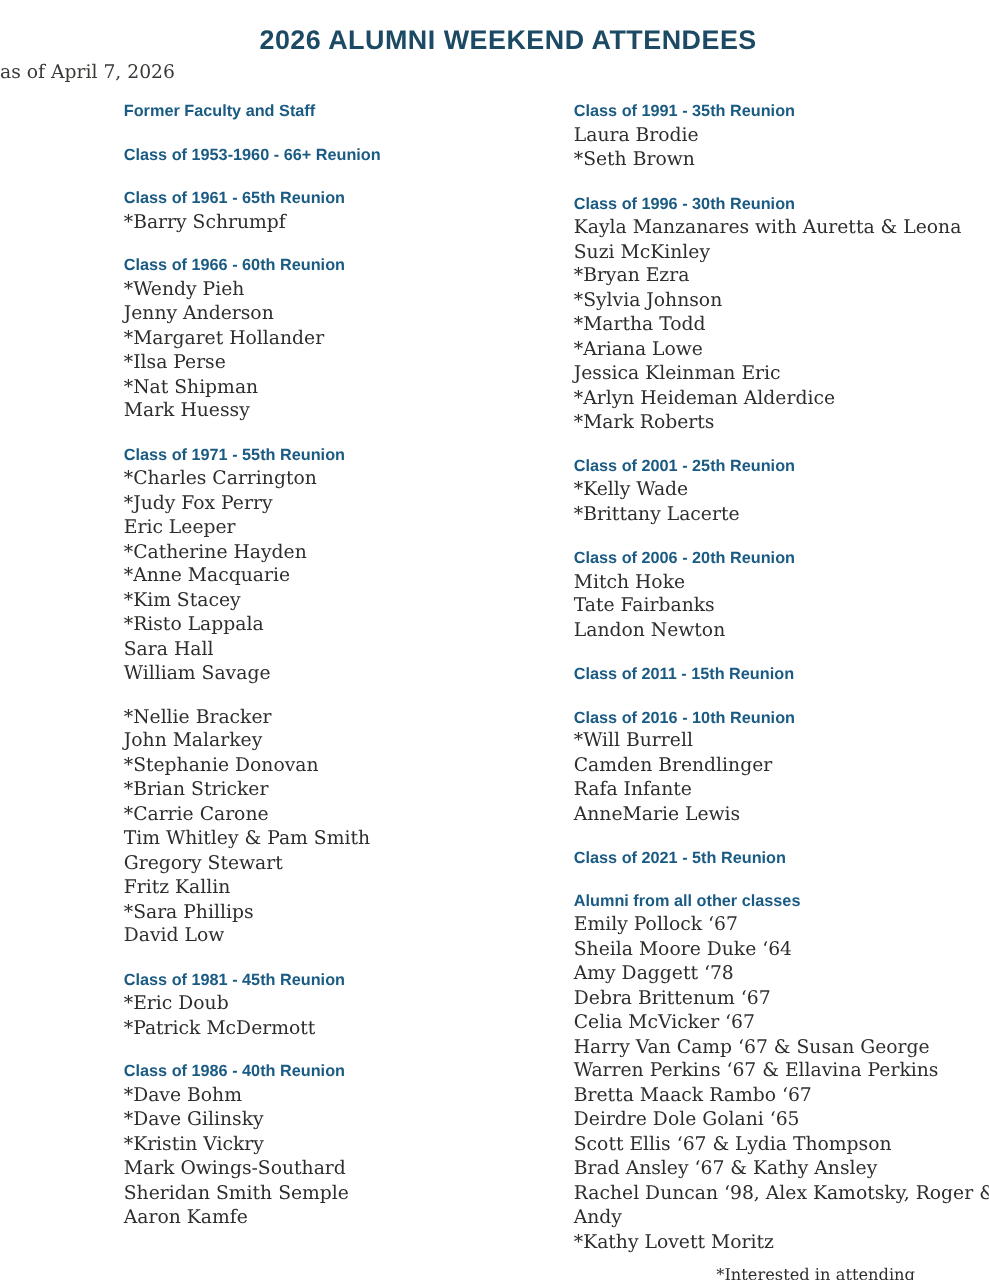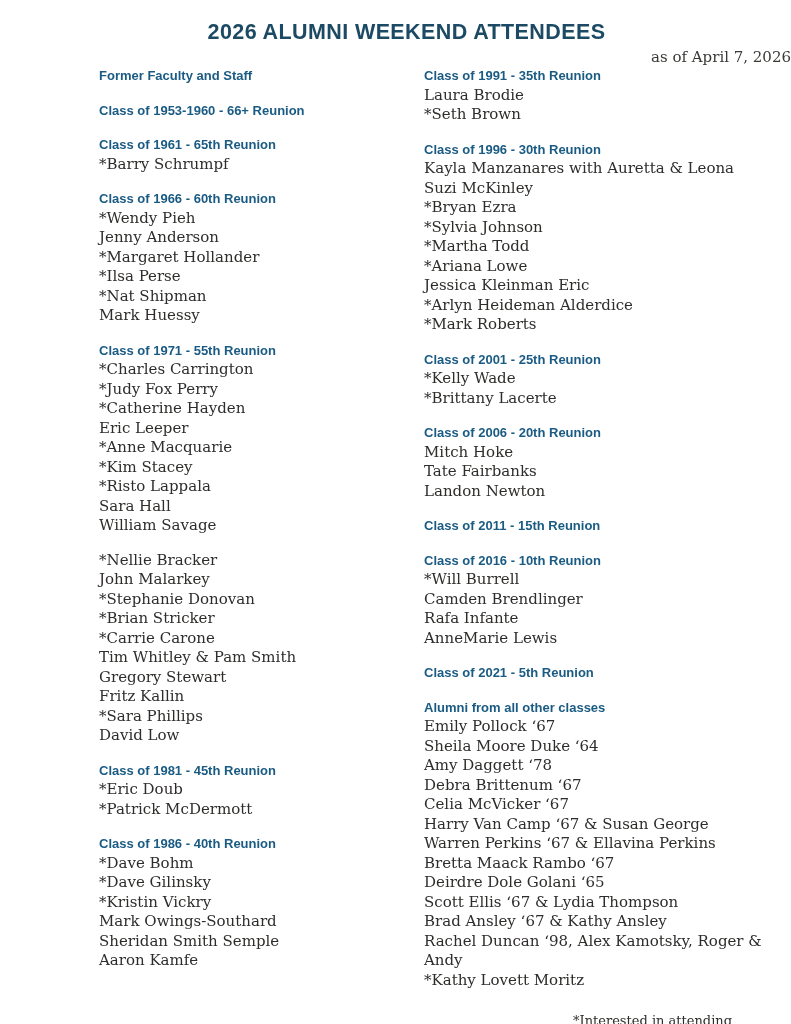--- a/index.html
+++ b/index.html
@@ -27,28 +27,30 @@
     margin: 20px 0 3px 0;
     text-align: center;
     font-family: "Liberation Sans", sans-serif;
     font-weight: 700;
     font-size: 21.5px;
     letter-spacing: 0.4px;
     color: var(--title-color);
     padding-left: 22px;
   }
   .page-subtitle {
-    text-align: right;
+    text-align: left;
     font-size: 15px;
     line-height: 18px;
     color: #3a3936;
+    margin-bottom: 13px;
   }
   .columns {
     display: flex;
     padding-left: 99px;
+    gap: 35px;
   }
   .col-left  { width: 325px; flex: none; }
   .col-right { width: 340px; flex: none; }
   .section { margin: 0 0 15px 0; }
   .heading {
     margin: 0;
     font-family: "Liberation Sans", sans-serif;
     font-size: 13px;
     font-weight: 700;
     line-height: 19.5px;
@@ -92,22 +94,22 @@
           <div class="name">Jenny Anderson</div>
           <div class="name">*Margaret Hollander</div>
           <div class="name">*Ilsa Perse</div>
           <div class="name">*Nat Shipman</div>
           <div class="name">Mark Huessy</div>
         </section>
         <section class="section">
           <h3 class="heading">Class of 1971 - 55th Reunion</h3>
           <div class="name">*Charles Carrington</div>
           <div class="name">*Judy Fox Perry</div>
+          <div class="name">Eric Leeper</div>
           <div class="name">*Catherine Hayden</div>
-          <div class="name">Eric Leeper</div>
           <div class="name">*Anne Macquarie</div>
           <div class="name">*Kim Stacey</div>
           <div class="name">*Risto Lappala</div>
           <div class="name">Sara Hall</div>
           <div class="name">William Savage</div>
         </section>
         <section class="section">
           <div class="name">*Nellie Bracker</div>
           <div class="name">John Malarkey</div>
           <div class="name">*Stephanie Donovan</div>

